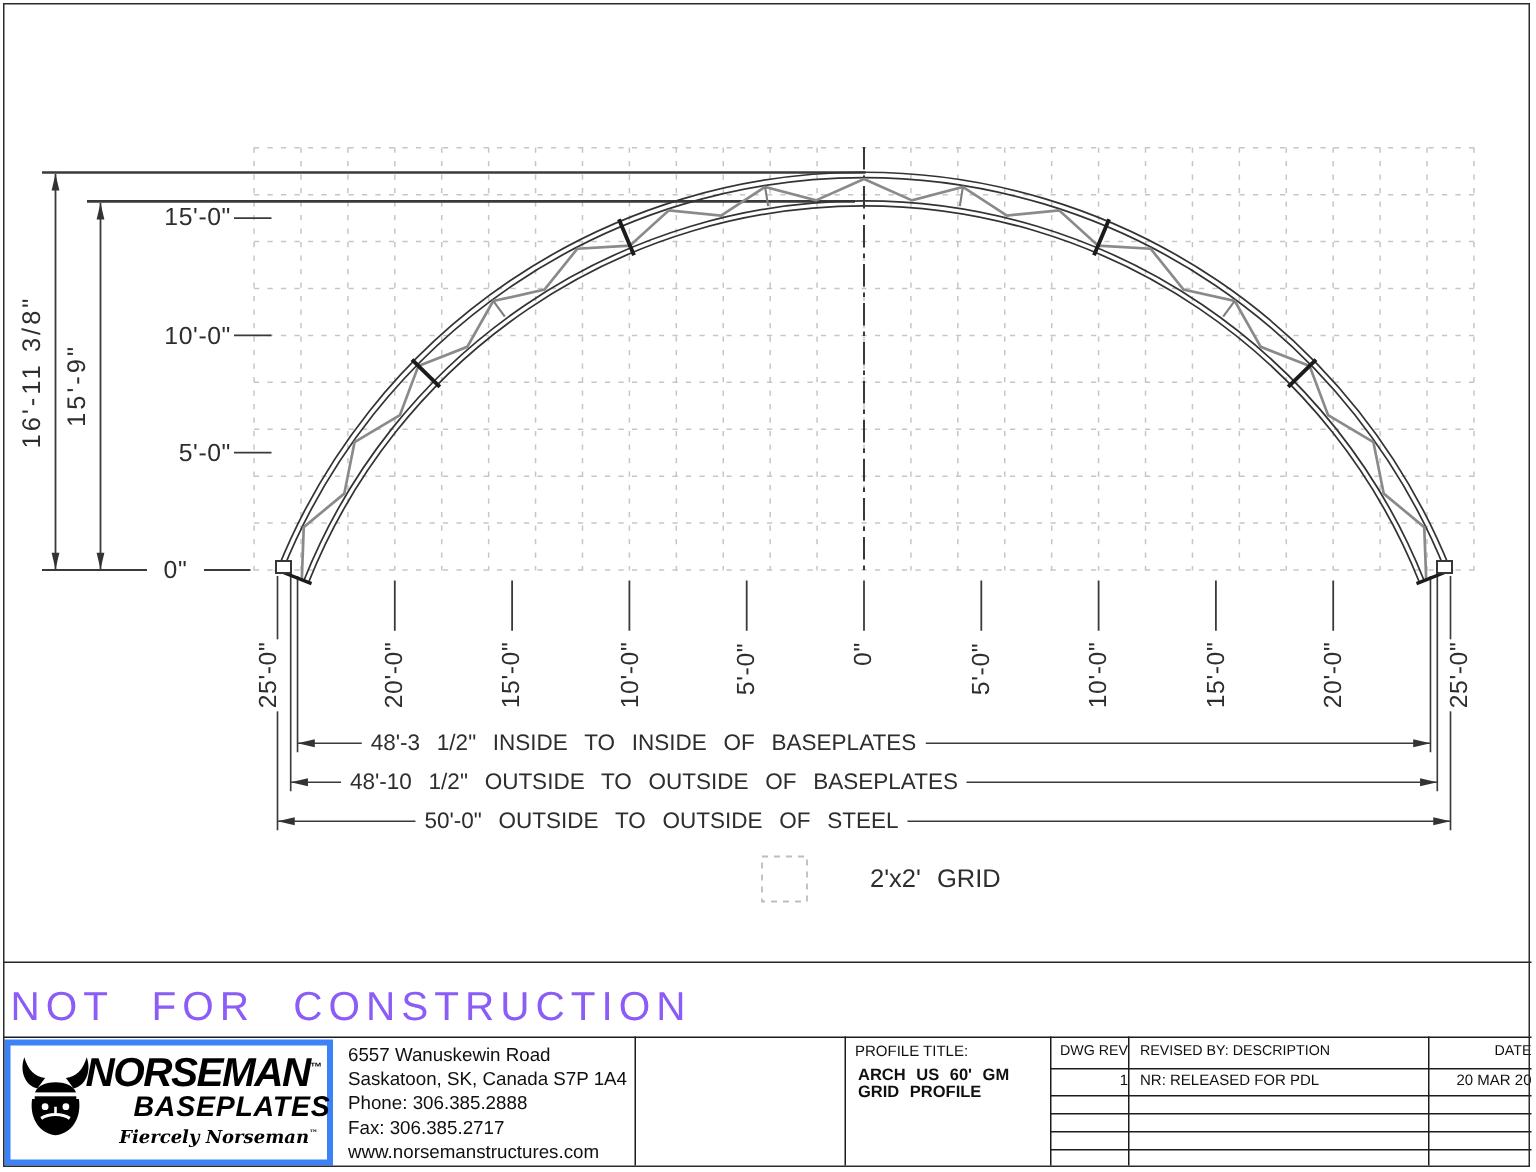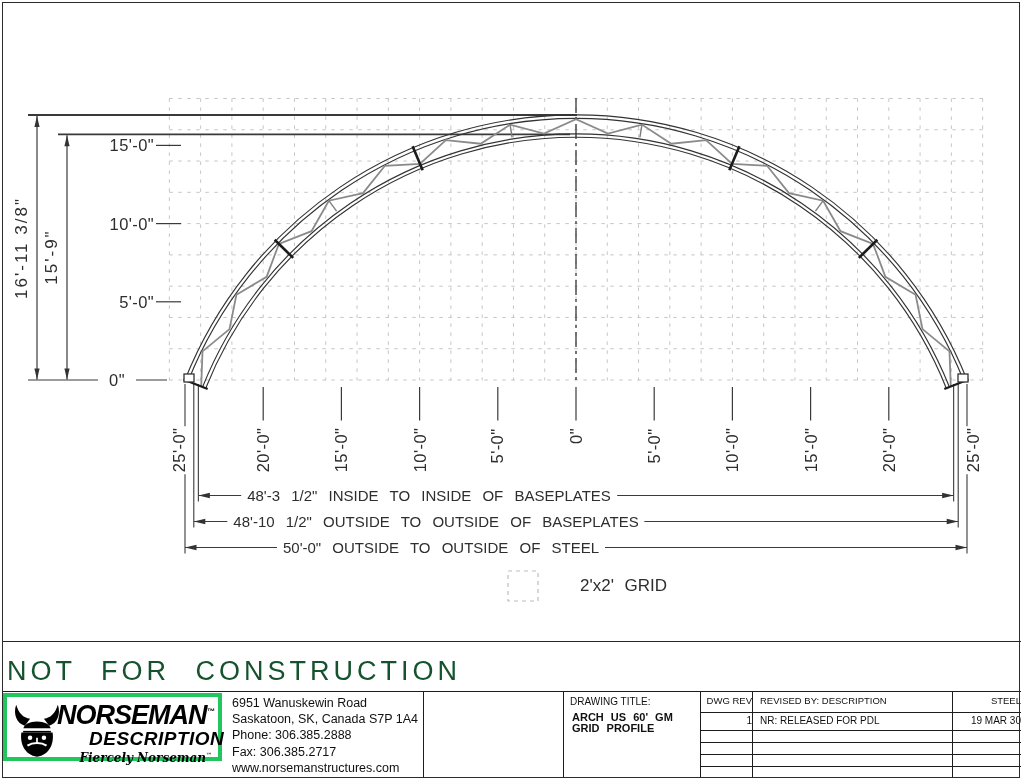--- a/index.html
+++ b/index.html
@@ -8,28 +8,28 @@
   .sheet-border{position:absolute;left:2px;top:2px;width:1018px;height:776px;
          border:1.5px solid #2b2b2b;box-sizing:border-box;pointer-events:none;}
   #cad{position:absolute;left:0;top:0;}
   #labels{position:absolute;left:0;top:0;width:1024px;height:781px;}
   .cadlab{position:absolute;font-size:16.5px;letter-spacing:.4px;color:#2e2e2e;
           white-space:nowrap;background:#fff;line-height:18px;padding:0 2px;}
   .dimtext{position:absolute;font-size:15px;color:#2e2e2e;white-space:nowrap;background:#fff;
            padding:0 6px;word-spacing:7px;line-height:17px;transform:translateX(-50%);}
   .vbig{font-size:17px;letter-spacing:2px;}
   .legendlab{position:absolute;font-size:17px;color:#2e2e2e;word-spacing:6px;white-space:nowrap;}
-  .nfc{position:absolute;left:7px;top:656px;font-size:27px;color:#14532d;letter-spacing:4px;
+  .nfc{position:absolute;left:7px;top:656px;font-size:27px;color:#8b5cf6;letter-spacing:4px;
        word-spacing:14px;white-space:nowrap;}
   .band-line{position:absolute;left:2px;width:1019px;height:0;border-top:1.5px solid #262626;}
   
   .titleblock{position:absolute;left:2px;top:691px;width:1019px;height:87px;color:#1c1c1c;}
   .tb-vline{position:absolute;top:0;width:0;height:86px;border-left:1.2px solid #1c1c1c;}
   .tb-hline{position:absolute;height:0;border-top:1px solid #1c1c1c;}
-  .logo-cell{position:absolute;left:1px;top:2px;width:219px;height:68px;border:4px solid #22c55e;
+  .logo-cell{position:absolute;left:1px;top:2px;width:219px;height:84px;border:4px solid #3b82f6;
              box-sizing:border-box;background:#fff;}
   .brand{position:absolute;left:50px;top:3px;font-size:27px;font-weight:bold;font-style:italic;
          letter-spacing:-1px;color:#000;white-space:nowrap;}
   .brand sup{font-size:8px;letter-spacing:0;}
   .brand-sub{position:absolute;left:82px;top:31px;font-size:19px;font-weight:bold;font-style:italic;
          letter-spacing:.5px;color:#000;white-space:nowrap;}
   .tagline{position:absolute;left:0;top:54px;width:205px;text-align:right;font-family:"DejaVu Serif",serif;
          font-style:italic;font-weight:bold;font-size:12px;color:#000;white-space:nowrap;}
   .tagline sup{font-size:6px;}
   .addr{position:absolute;left:230px;top:4px;font-size:12.5px;line-height:16.2px;color:#101010;}
@@ -178,49 +178,49 @@
         <path d="M44,27 C53,25 58,14 54,3 C51,13 46,18 38,19 Z" fill="#000"></path>
         <path d="M14,32 C14,19 46,19 46,32 L46,35 L14,35 Z" fill="#000"></path>
         <rect x="13" y="30" width="34" height="3" fill="#fff"></rect>
         <path d="M12,35 C10,48 16,61 30,63 C44,61 50,48 48,35 Z" fill="#000"></path>
         <circle cx="22" cy="41" r="2.6" fill="#fff"></circle>
         <circle cx="38" cy="41" r="2.6" fill="#fff"></circle>
         <path d="M30,41 L30,48" stroke="#fff" stroke-width="2"></path>
         <path d="M19,50 C25,46 35,46 41,50" stroke="#fff" stroke-width="2.4" fill="none"></path>
       </svg>
       <div class="brand"><span>NORSEMAN</span><sup>™</sup></div>
-      <div class="brand-sub">DESCRIPTION</div>
+      <div class="brand-sub">BASEPLATES</div>
       <div class="tagline"><span>Fiercely Norseman</span><sup>™</sup></div>
     </div>
 
     <div class="tb-vline" style="left:421px;"></div>
     <div class="tb-vline" style="left:561px;"></div>
     <div class="tb-vline" style="left:698px;"></div>
     <div class="tb-vline" style="left:750px;"></div>
     <div class="tb-vline" style="left:950px;"></div>
 
     <div class="addr">
-      <div>6951 Wanuskewin Road</div>
+      <div>6557 Wanuskewin Road</div>
       <div>Saskatoon, SK, Canada S7P 1A4</div>
       <div>Phone: 306.385.2888</div>
       <div>Fax: 306.385.2717</div>
       <div>www.norsemanstructures.com</div>
     </div>
 
 
-    <div class="dt-label">DRAWING TITLE:</div>
+    <div class="dt-label">PROFILE TITLE:</div>
     <div class="dt-title">ARCH US 60' GM GRID PROFILE</div>
 
     <div class="th ctr" style="left:698px;top:4px;width:52px;">DWG REV</div>
     <div class="th" style="left:758px;top:4px;">REVISED BY: DESCRIPTION</div>
-    <div class="th ctr" style="left:950px;top:4px;width:69px;">STEEL</div>
+    <div class="th ctr" style="left:950px;top:4px;width:69px;">DATE</div>
 
     <div class="td ctr" style="left:698px;top:24px;width:52px;">1</div>
     <div class="td" style="left:758px;top:24px;">NR: RELEASED FOR PDL</div>
-    <div class="td ctr" style="left:950px;top:24px;width:69px;">19 MAR 30</div>
+    <div class="td ctr" style="left:950px;top:24px;width:69px;">20 MAR 20</div>
 
     <div id="revlines">
         <div class="tb-hline" style="left: 698px; top: 20.5px; width: 321px;"></div>
         <div class="tb-hline" style="left: 698px; top: 39px; width: 321px;"></div>
         <div class="tb-hline" style="left: 698px; top: 51px; width: 321px;"></div>
         <div class="tb-hline" style="left: 698px; top: 63px; width: 321px;"></div>
         <div class="tb-hline" style="left: 698px; top: 75px; width: 321px;"></div>
       </div>
   </div>
 

